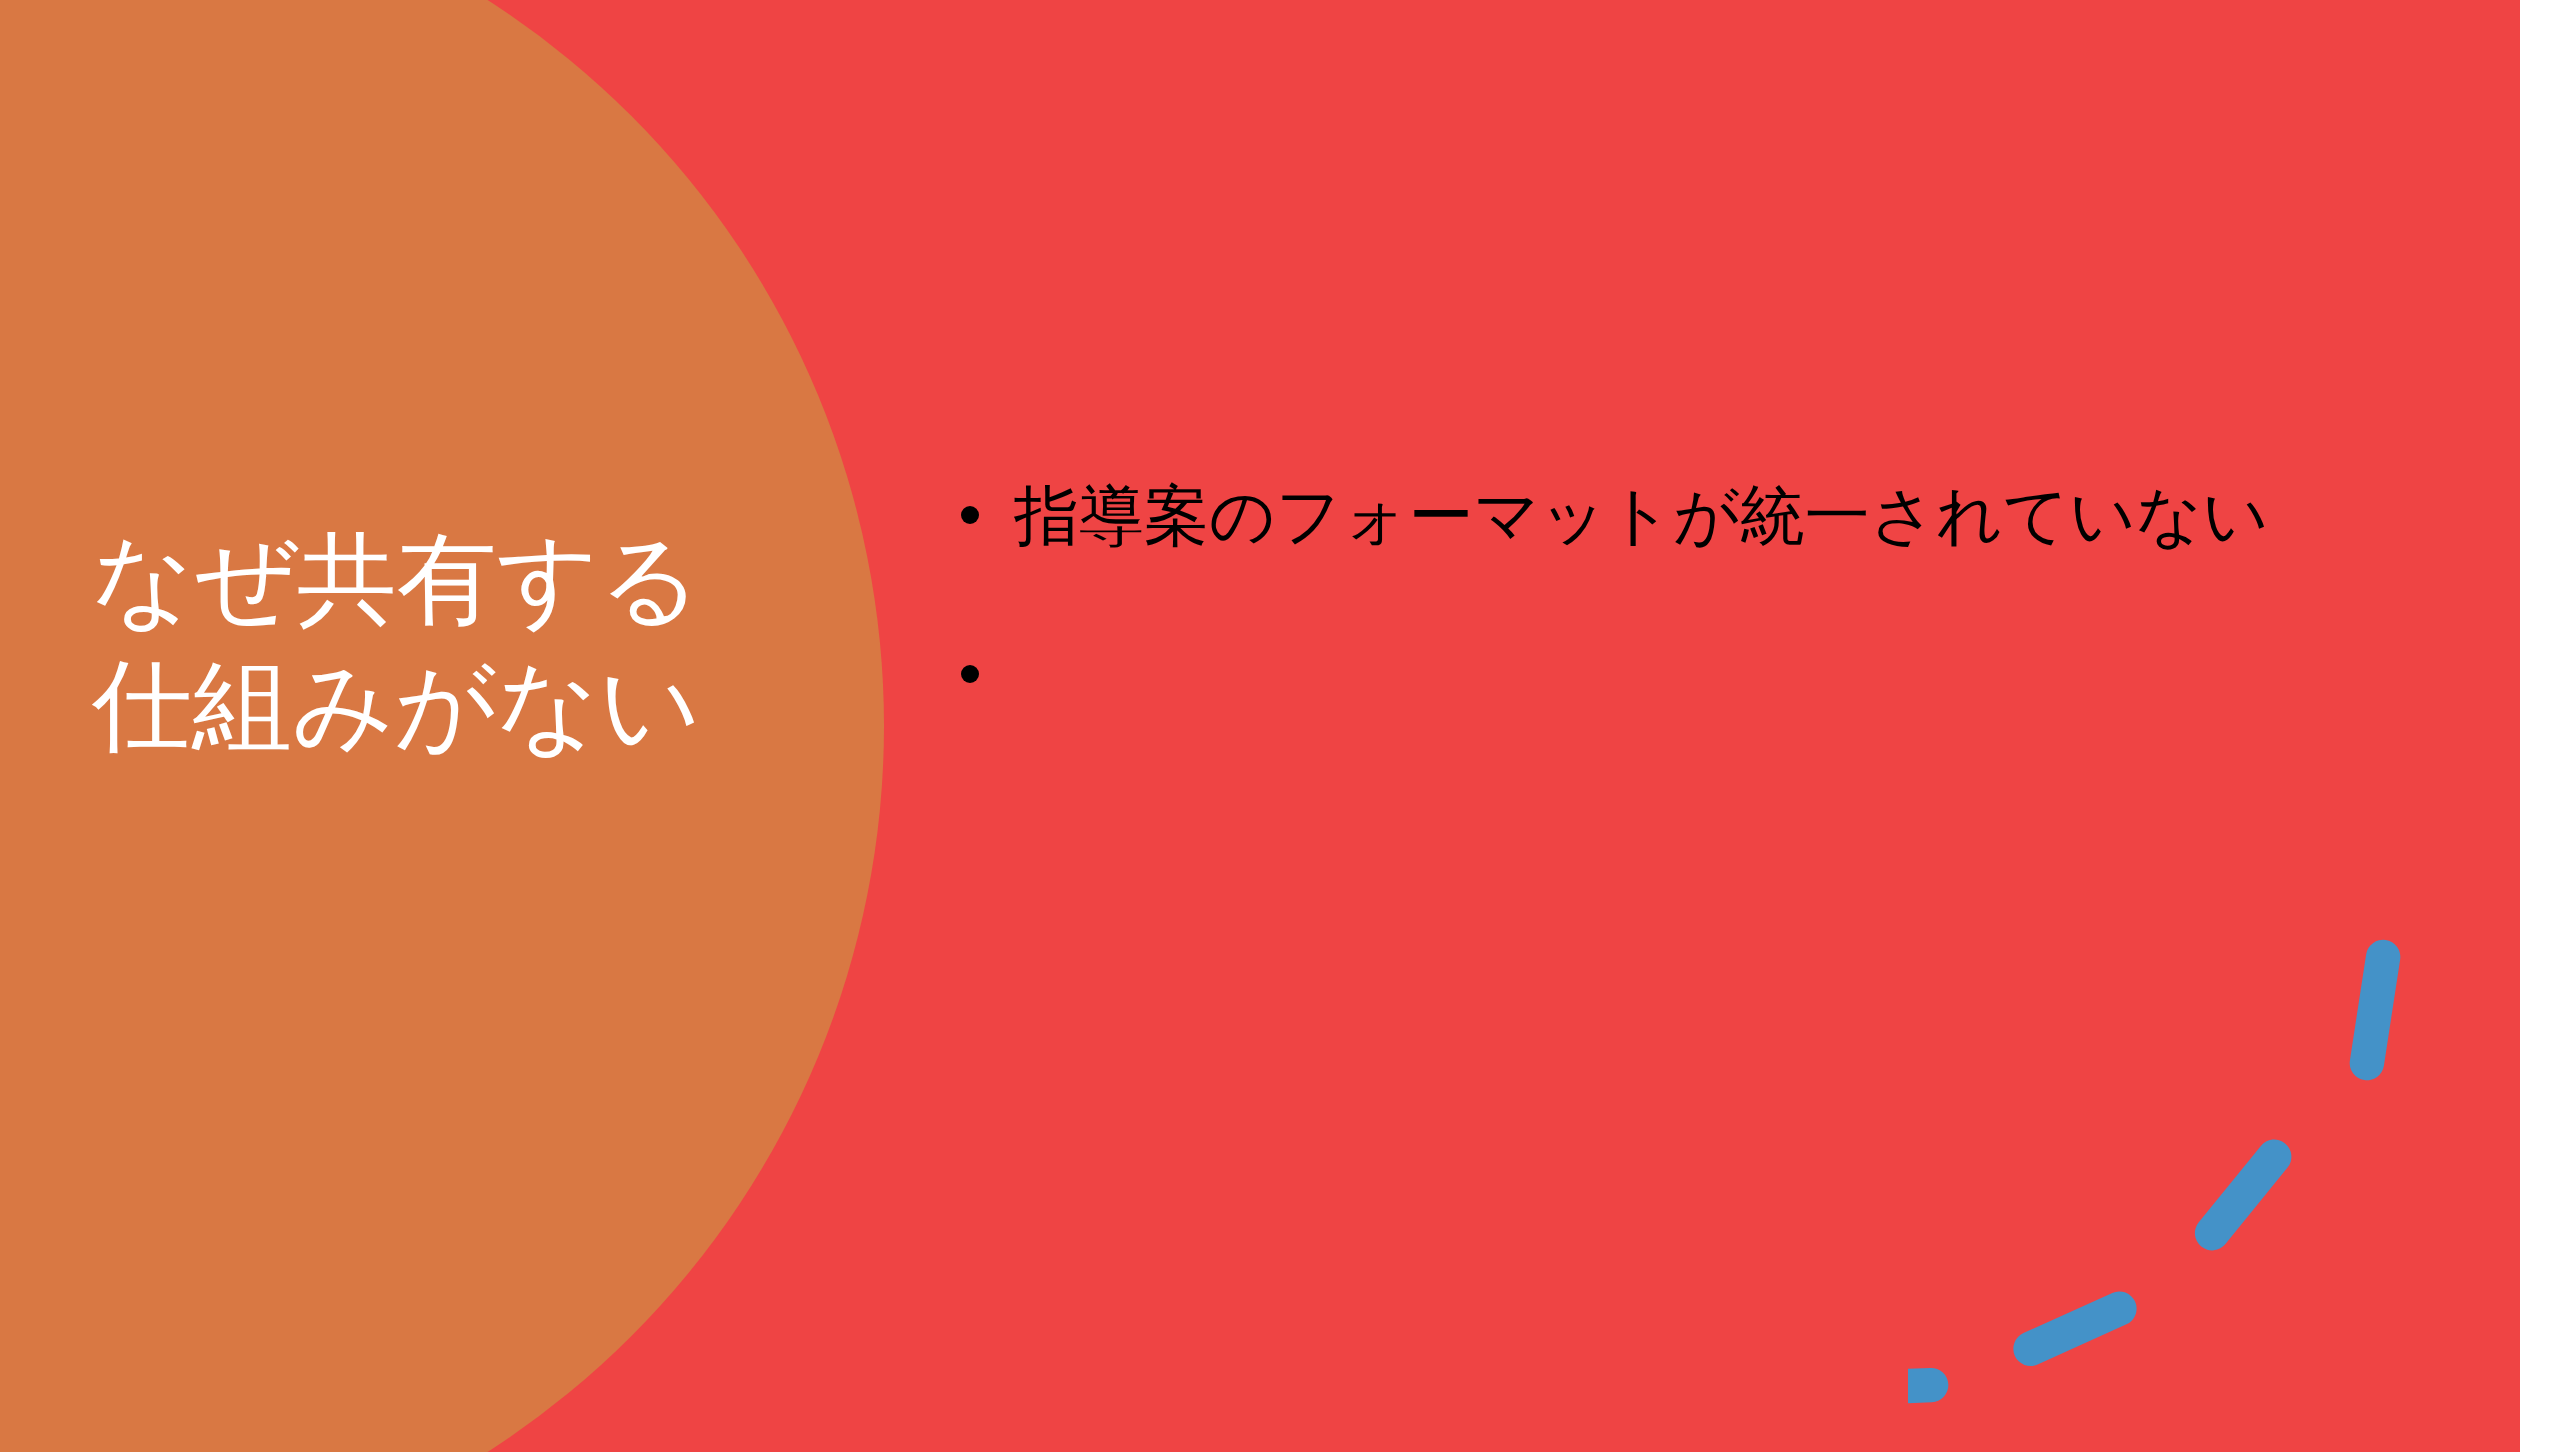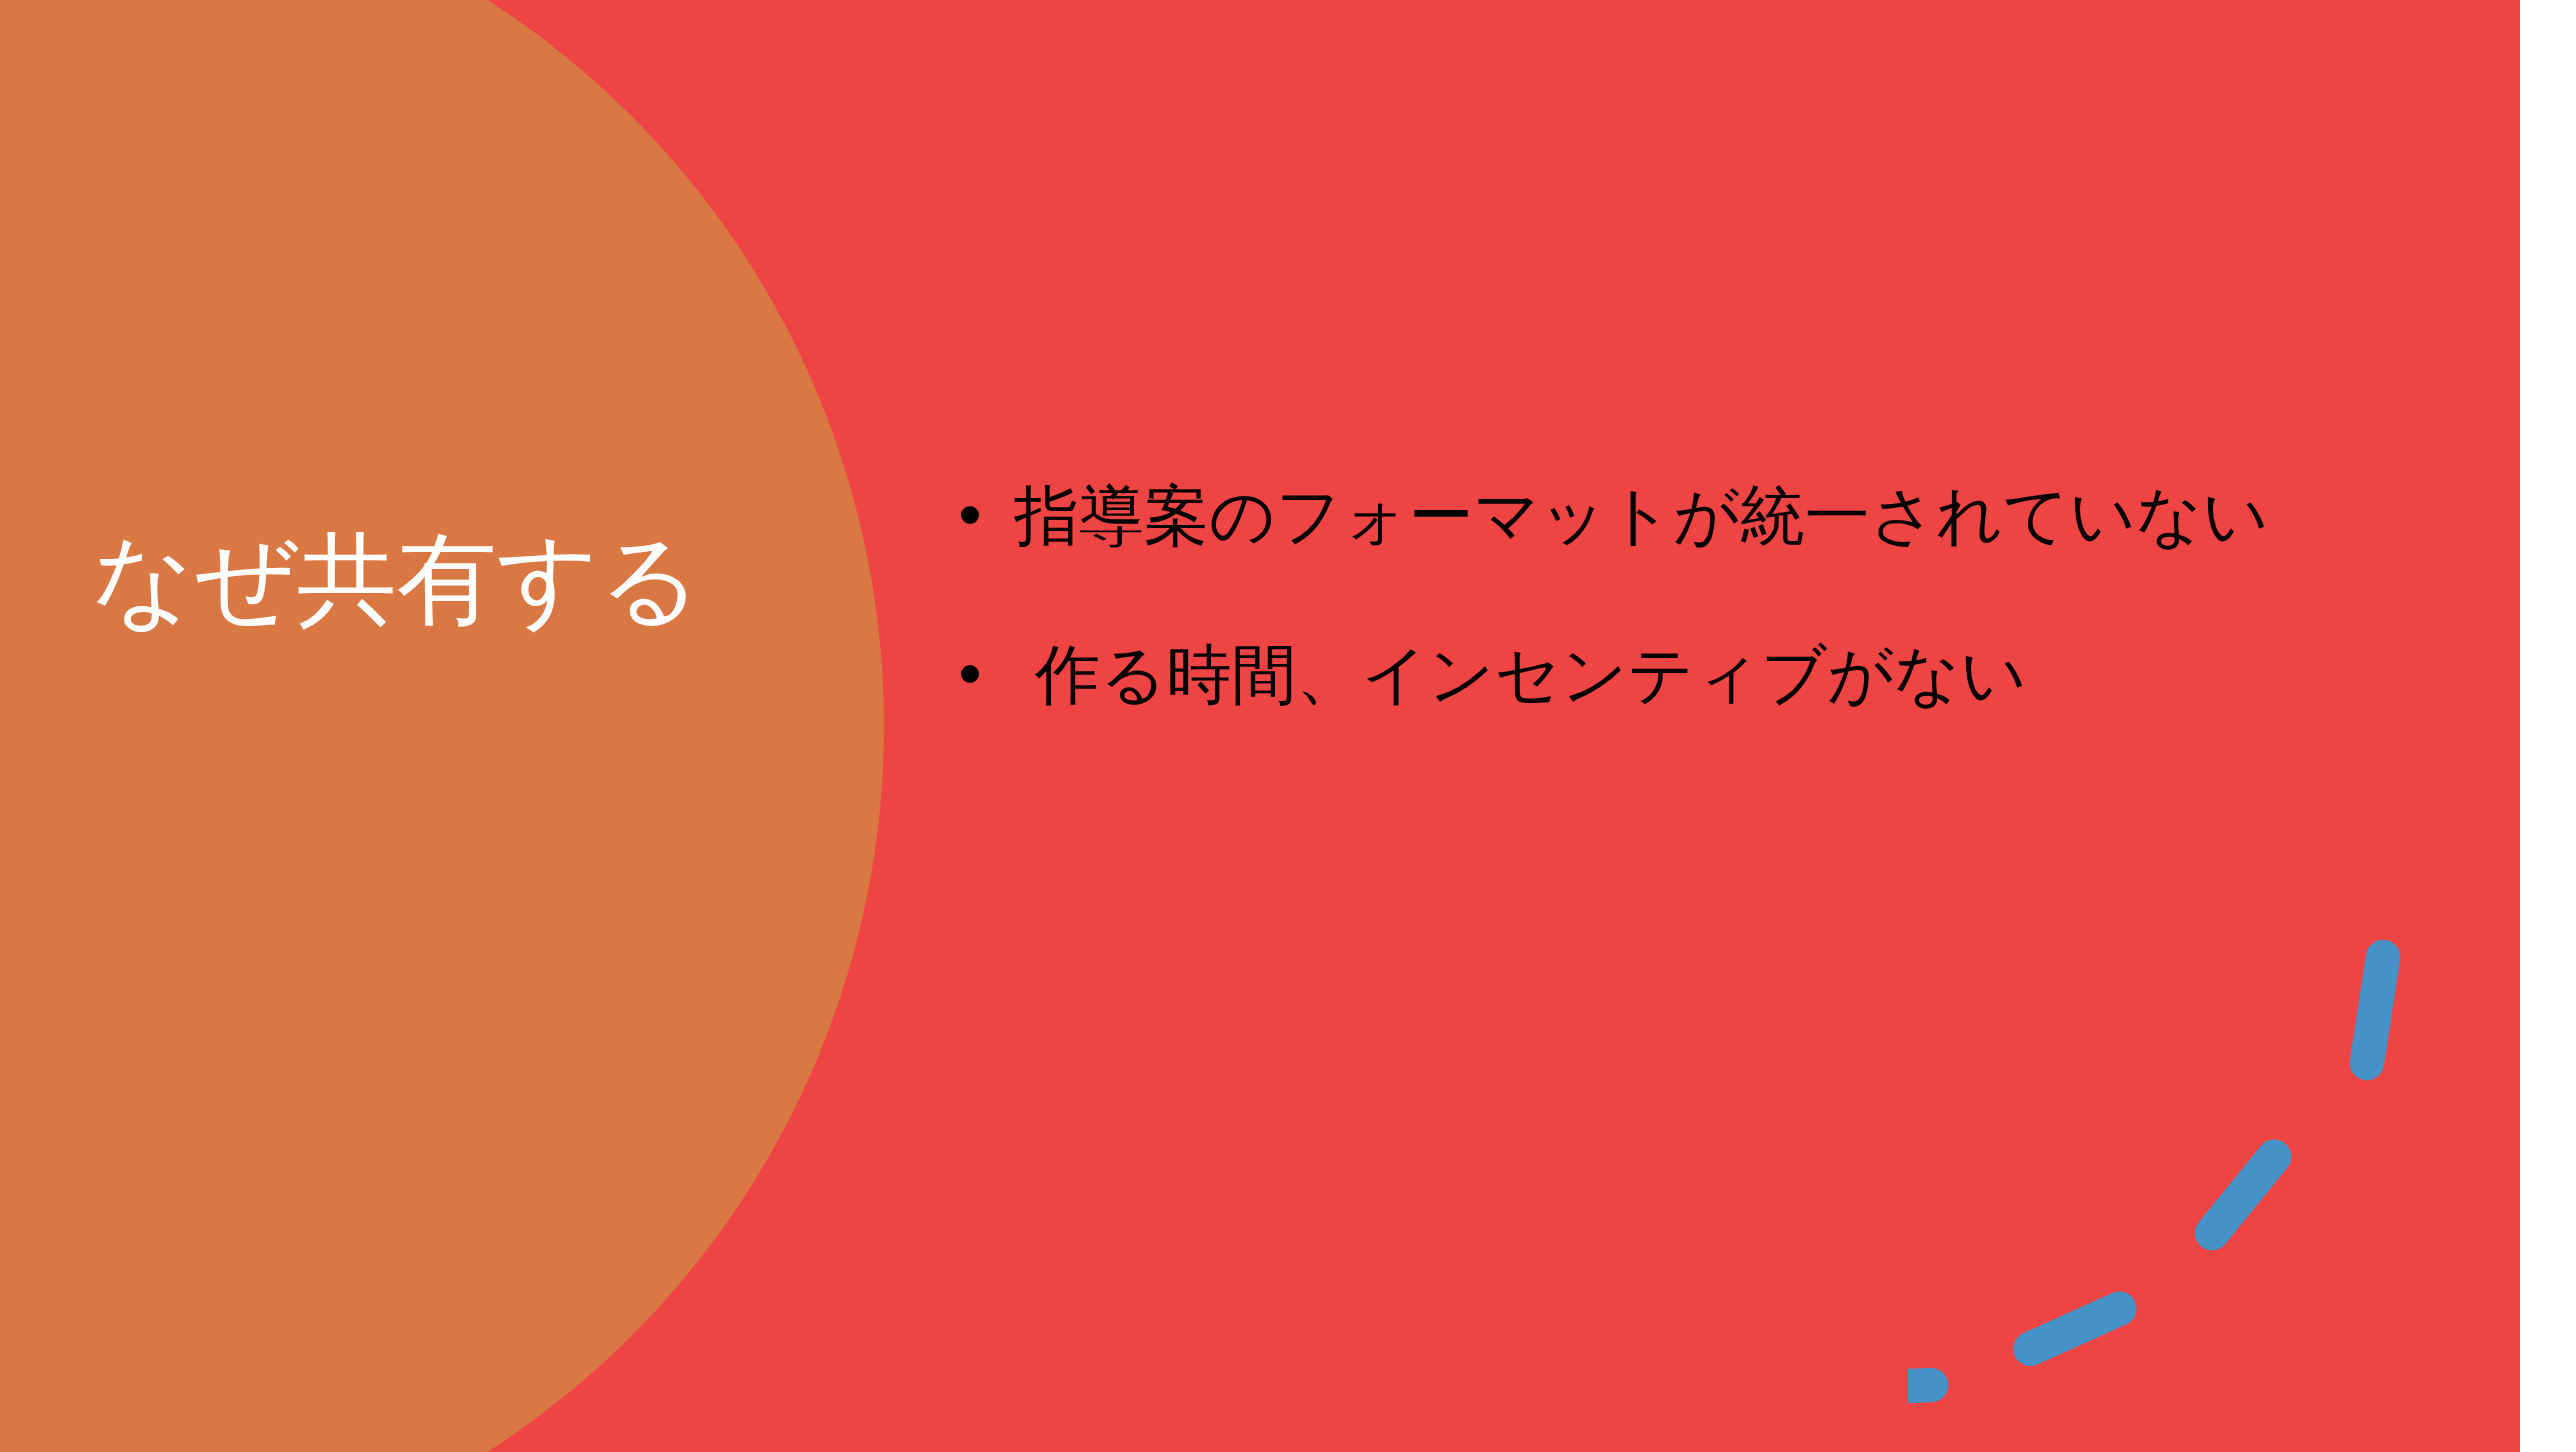--- a/index.html
+++ b/index.html
@@ -87,35 +87,35 @@
 </style>
 </head>
 <body>
 
 <div id="slide">
 
   <div id="title-circle"></div>
 
   <div id="title-block">
     <span class="tline">なぜ共有する</span>
+    <span class="tline">仕組みがない</span>
   </div>
 
   <div id="body-list">
 
     <div class="bullet-item">
       <span class="bullet-marker"></span>
       <span class="bullet-text">
         <span class="line">指導案のフォーマットが統一されていない</span>
       </span>
     </div>
 
     <div class="bullet-item">
       <span class="bullet-marker"></span>
       <span class="bullet-text">
-        <span class="line indent">作る時間、インセンティブがない</span>
       </span>
     </div>
 
   </div>
 
   <svg id="arc-decoration" viewBox="0 0 640 540">
     <g fill="none" stroke="#4492C8" stroke-width="36" stroke-linecap="round">
       <path d="M 497 22 L 480 133"></path>
       <path d="M 383 231 L 318 311"></path>
       <path d="M 221 390 L 128 432"></path>

